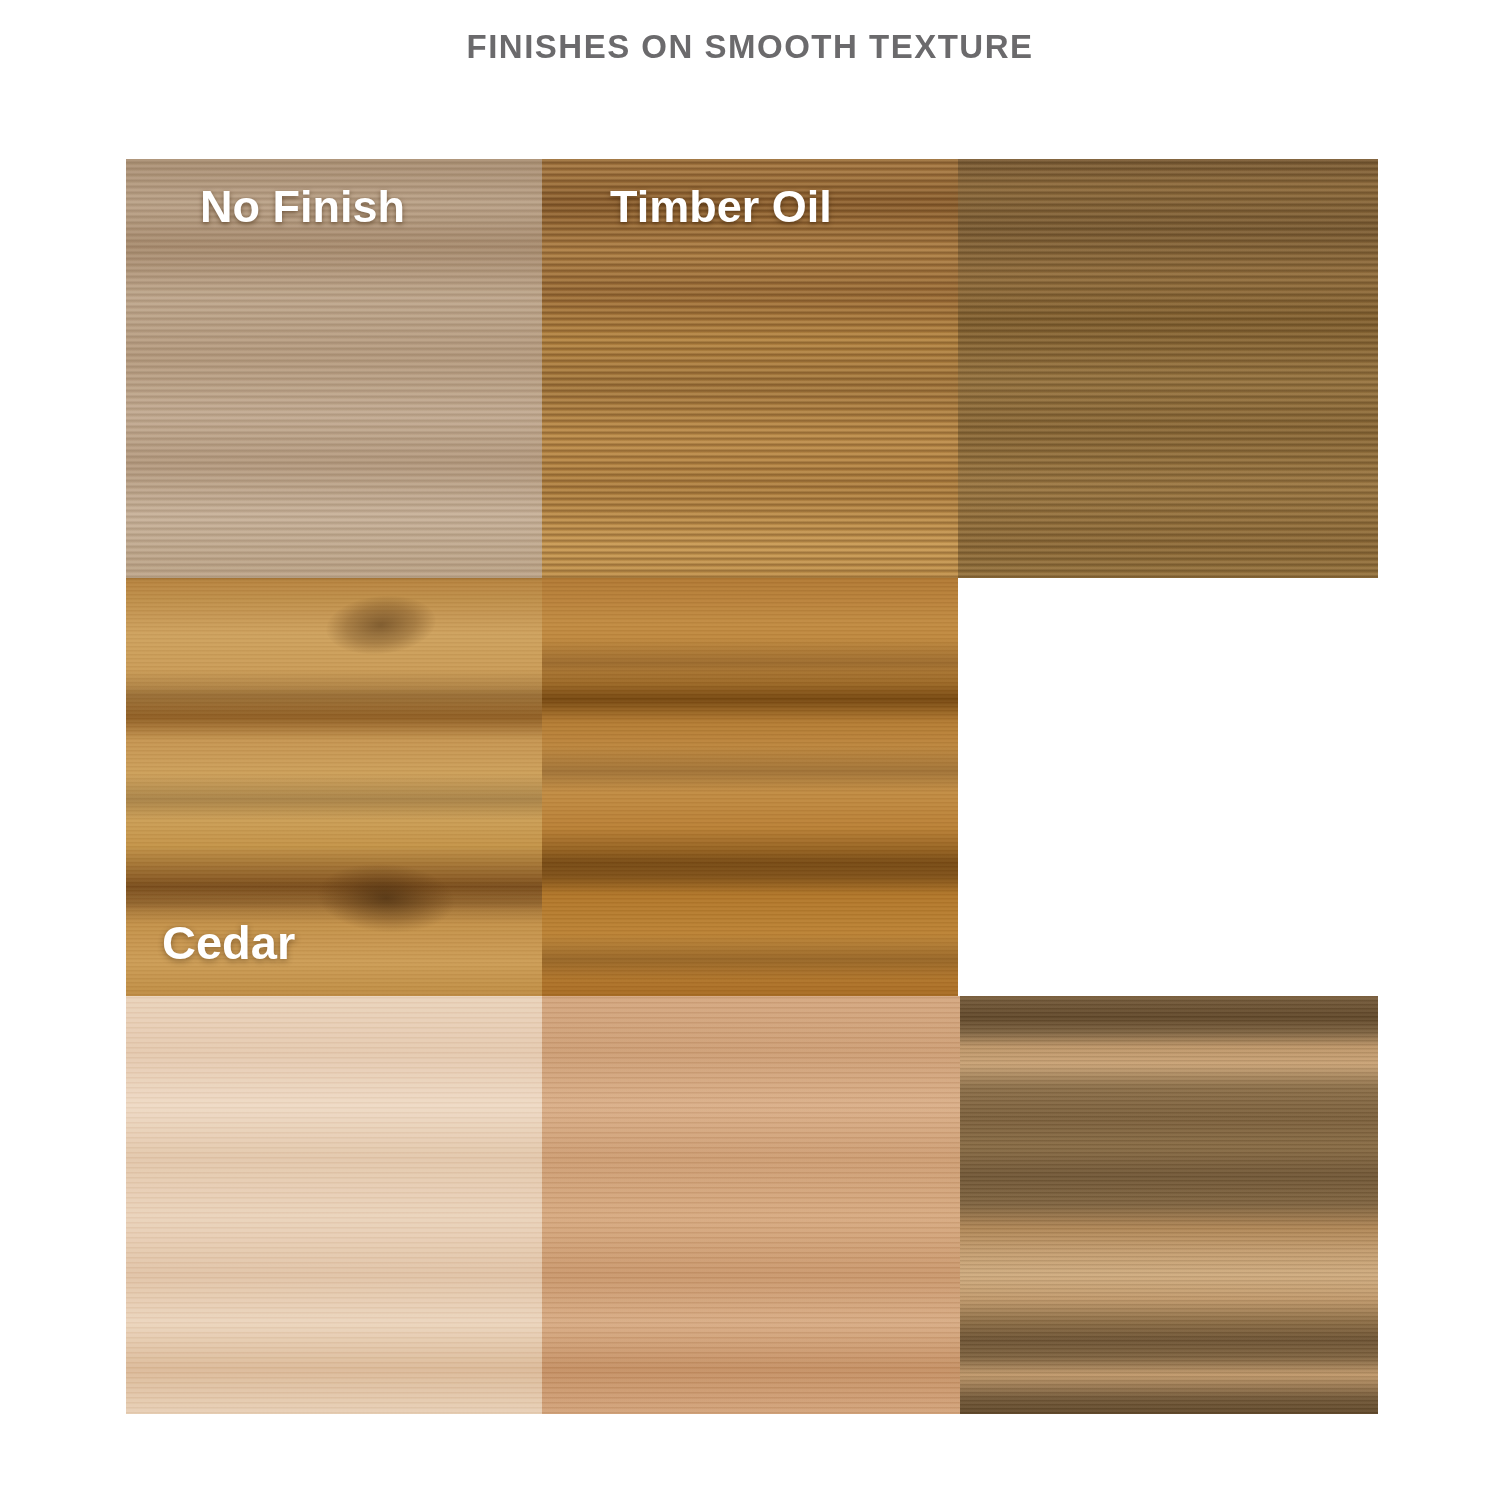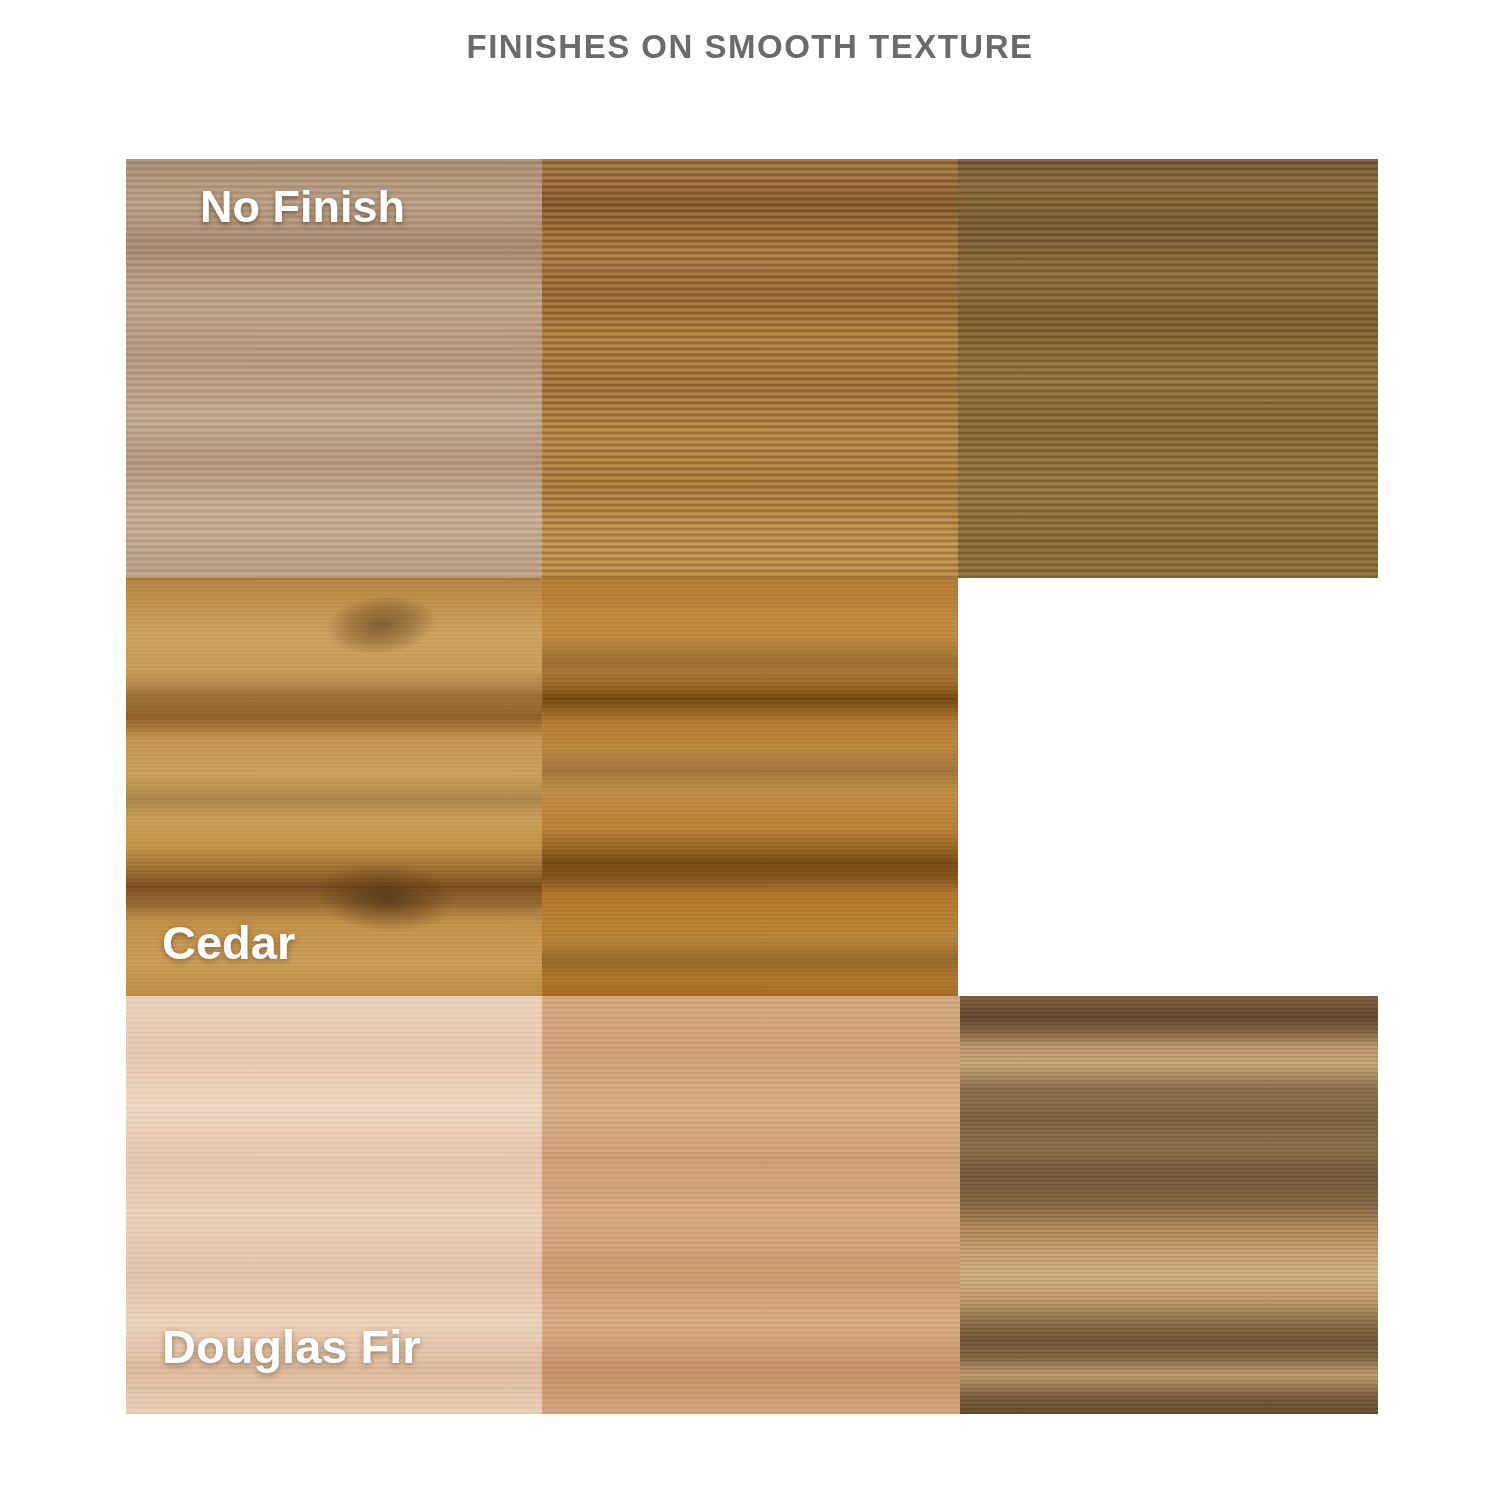--- a/index.html
+++ b/index.html
@@ -293,17 +293,17 @@
 
   <div class="swatch-cell" style="left:416px; top:837px; width:418px; height:418px;">
     <div class="tex tex-fir-oil"></div>
   </div>
 
   <div class="swatch-cell" style="left:834px; top:837px; width:418px; height:418px;">
     <div class="tex tex-fir-tar"></div>
   </div>
 
   <div class="col-label" style="left:74px;">No Finish</div>
+  <div class="col-label" style="left:484px;">Timber Oil</div>
 
   <div class="row-label" style="left:36px; top:756px;">Cedar</div>
-  <div class="row-label" style="left:36px; top:1160px;">Douglas Fir</div>
 
 </div>
 
 </body></html>

